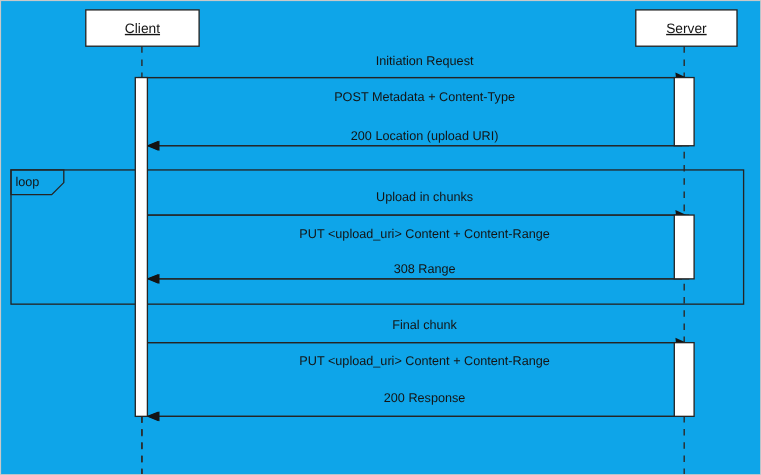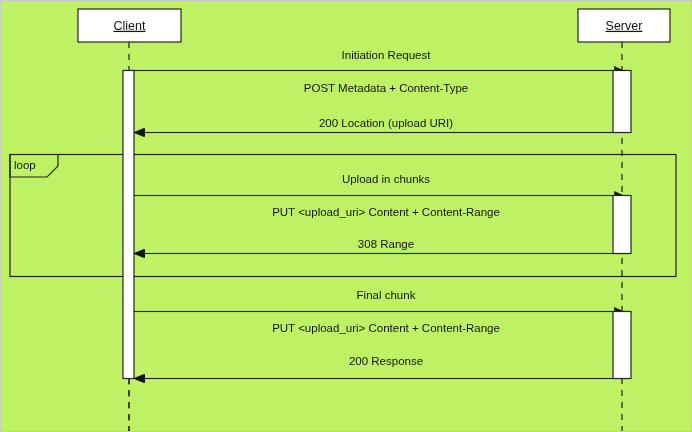--- a/index.html
+++ b/index.html
@@ -4,21 +4,21 @@
 <style>
   html, body {
     margin: 0;
     padding: 0;
     background: #ffffff;
   }
   #diagram-root {
     position: relative;
     width: 692px;
     height: 432px;
-    background: #bef264;
+    background: #0ea5e9;
     font-family: "Liberation Sans", sans-serif;
     overflow: hidden;
   }
   svg.diagram-svg {
     display: block;
     width: 692px;
     height: 432px;
   }
   .lbl {
     font-family: "Liberation Sans", sans-serif;

